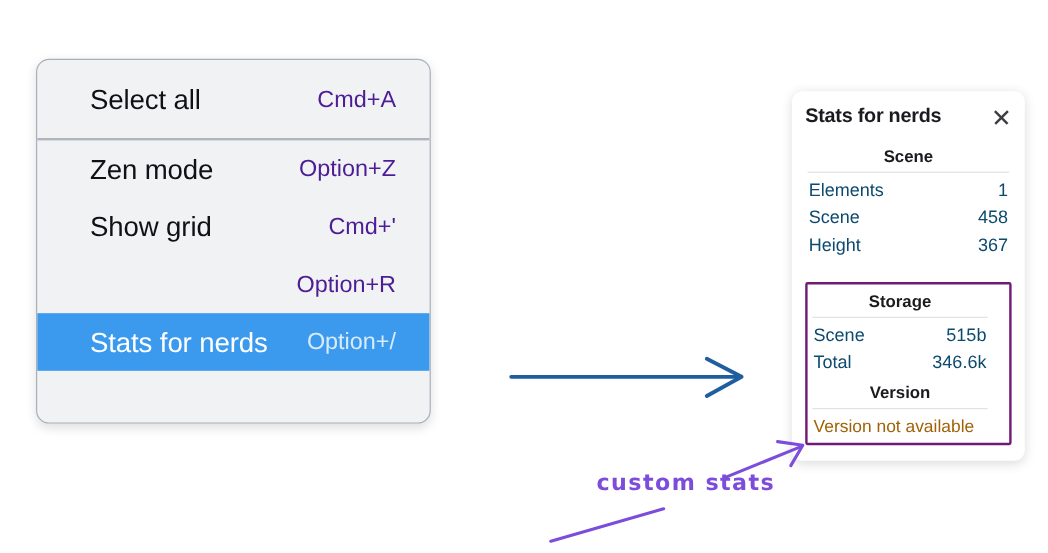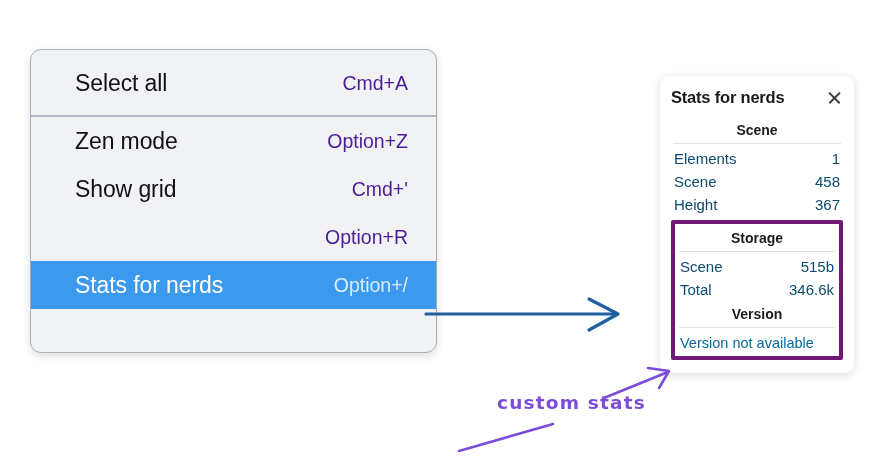--- a/index.html
+++ b/index.html
@@ -16,21 +16,21 @@
     height: 461px;
     background: #ffffff;
     overflow: hidden;
   }
 
   
   .context-menu {
     position: absolute;
     left: 30px;
     top: 49px;
-    width: 407px;
+    width: 329px;
     height: 304px;
     background: #f1f2f4;
     border: 1px solid #a9b0ba;
     border-radius: 11px;
     box-shadow: 0 3px 9px rgba(0,0,0,0.13);
     box-sizing: border-box;
     overflow: hidden;
   }
   .menu-pad-top { height: 9px; }
   .menu-pad-bottom { height: 11px; }
@@ -124,31 +124,31 @@
     display: flex;
     align-items: flex-start;
     font-size: 15px;
     color: #0c4a6e;
     padding: 3px 3px 3px 3px;
   }
   .stat-row .k { white-space: nowrap; }
   .stat-row .v { margin-left: auto; white-space: nowrap; }
   .note-row {
     font-size: 14.5px;
-    color: #0369a1;
+    color: #a16207;
     padding: 4px 3px 2px 3px;
     white-space: nowrap;
   }
 
   
   .highlight-box {
-    border: 4px solid #701a75;
+    border: 2px solid #701a75;
     border-radius: 2px;
-    padding: 1px 2px 3px 2px;
-    margin-top: 4px;
+    padding: 1px 16px 3px 2px;
+    margin-top: 19px;
   }
 
   
   .anno-svg {
     position: absolute;
     left: 0; top: 0;
     width: 873px;
     height: 461px;
     pointer-events: none;
   }

